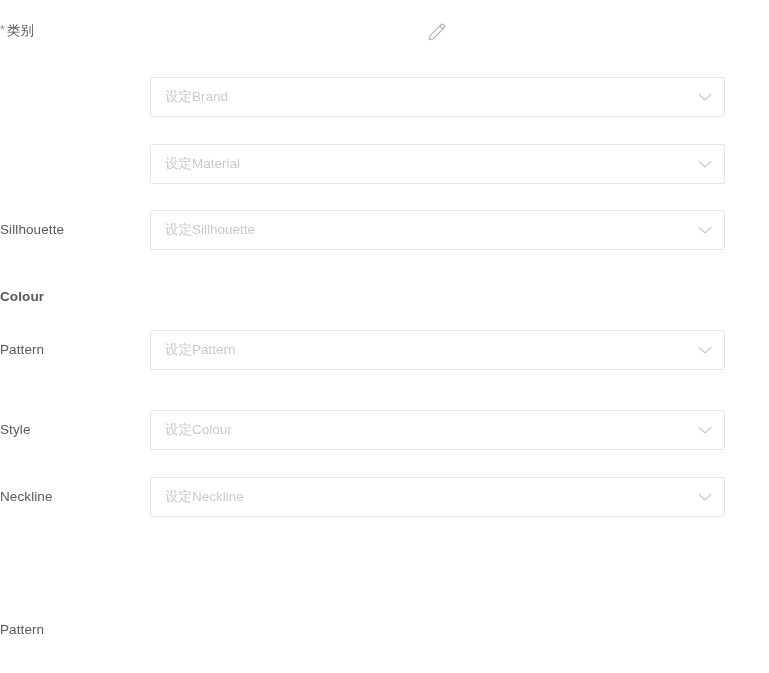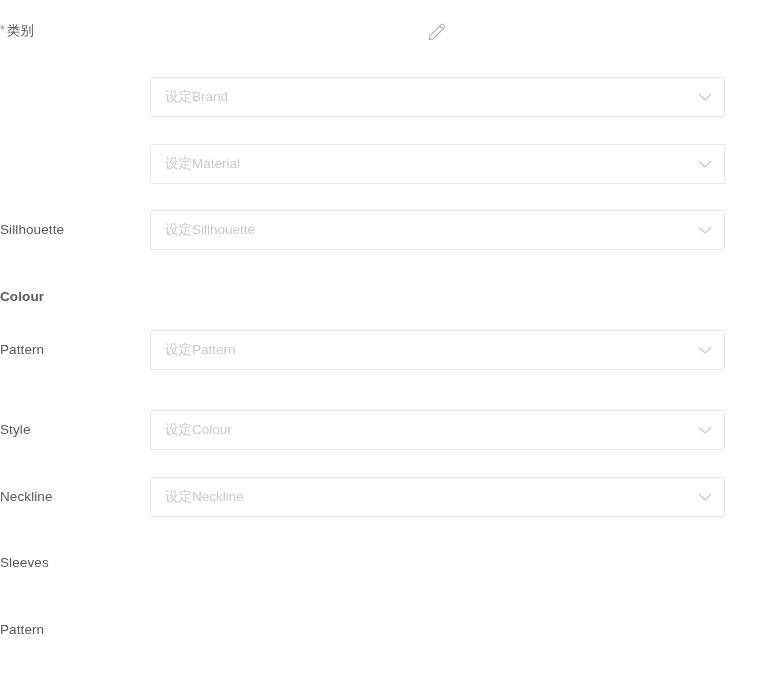--- a/index.html
+++ b/index.html
@@ -180,20 +180,19 @@
         <div class="select">
           <span class="ph">设定Neckline</span>
           <span class="chev">
             <svg width="14" height="12" viewBox="0 0 14 12" fill="none" xmlns="http://www.w3.org/2000/svg">
               <path d="M1.2 3.4 L7 9.0 L12.8 3.4" stroke="#c4c4c4" stroke-width="1.15" stroke-linecap="round" stroke-linejoin="round" fill="none"></path>
             </svg>
           </span>
         </div>
       </div>
       <div class="row" style="top: 543px;">
-        <div class="label"><span>Sleeves</span></div>
       </div>
       <div class="row" style="top: 610px;">
         <div class="label"><span>Pattern</span></div>
       </div>
     </div>
 
 </div>
 
 </body></html>

